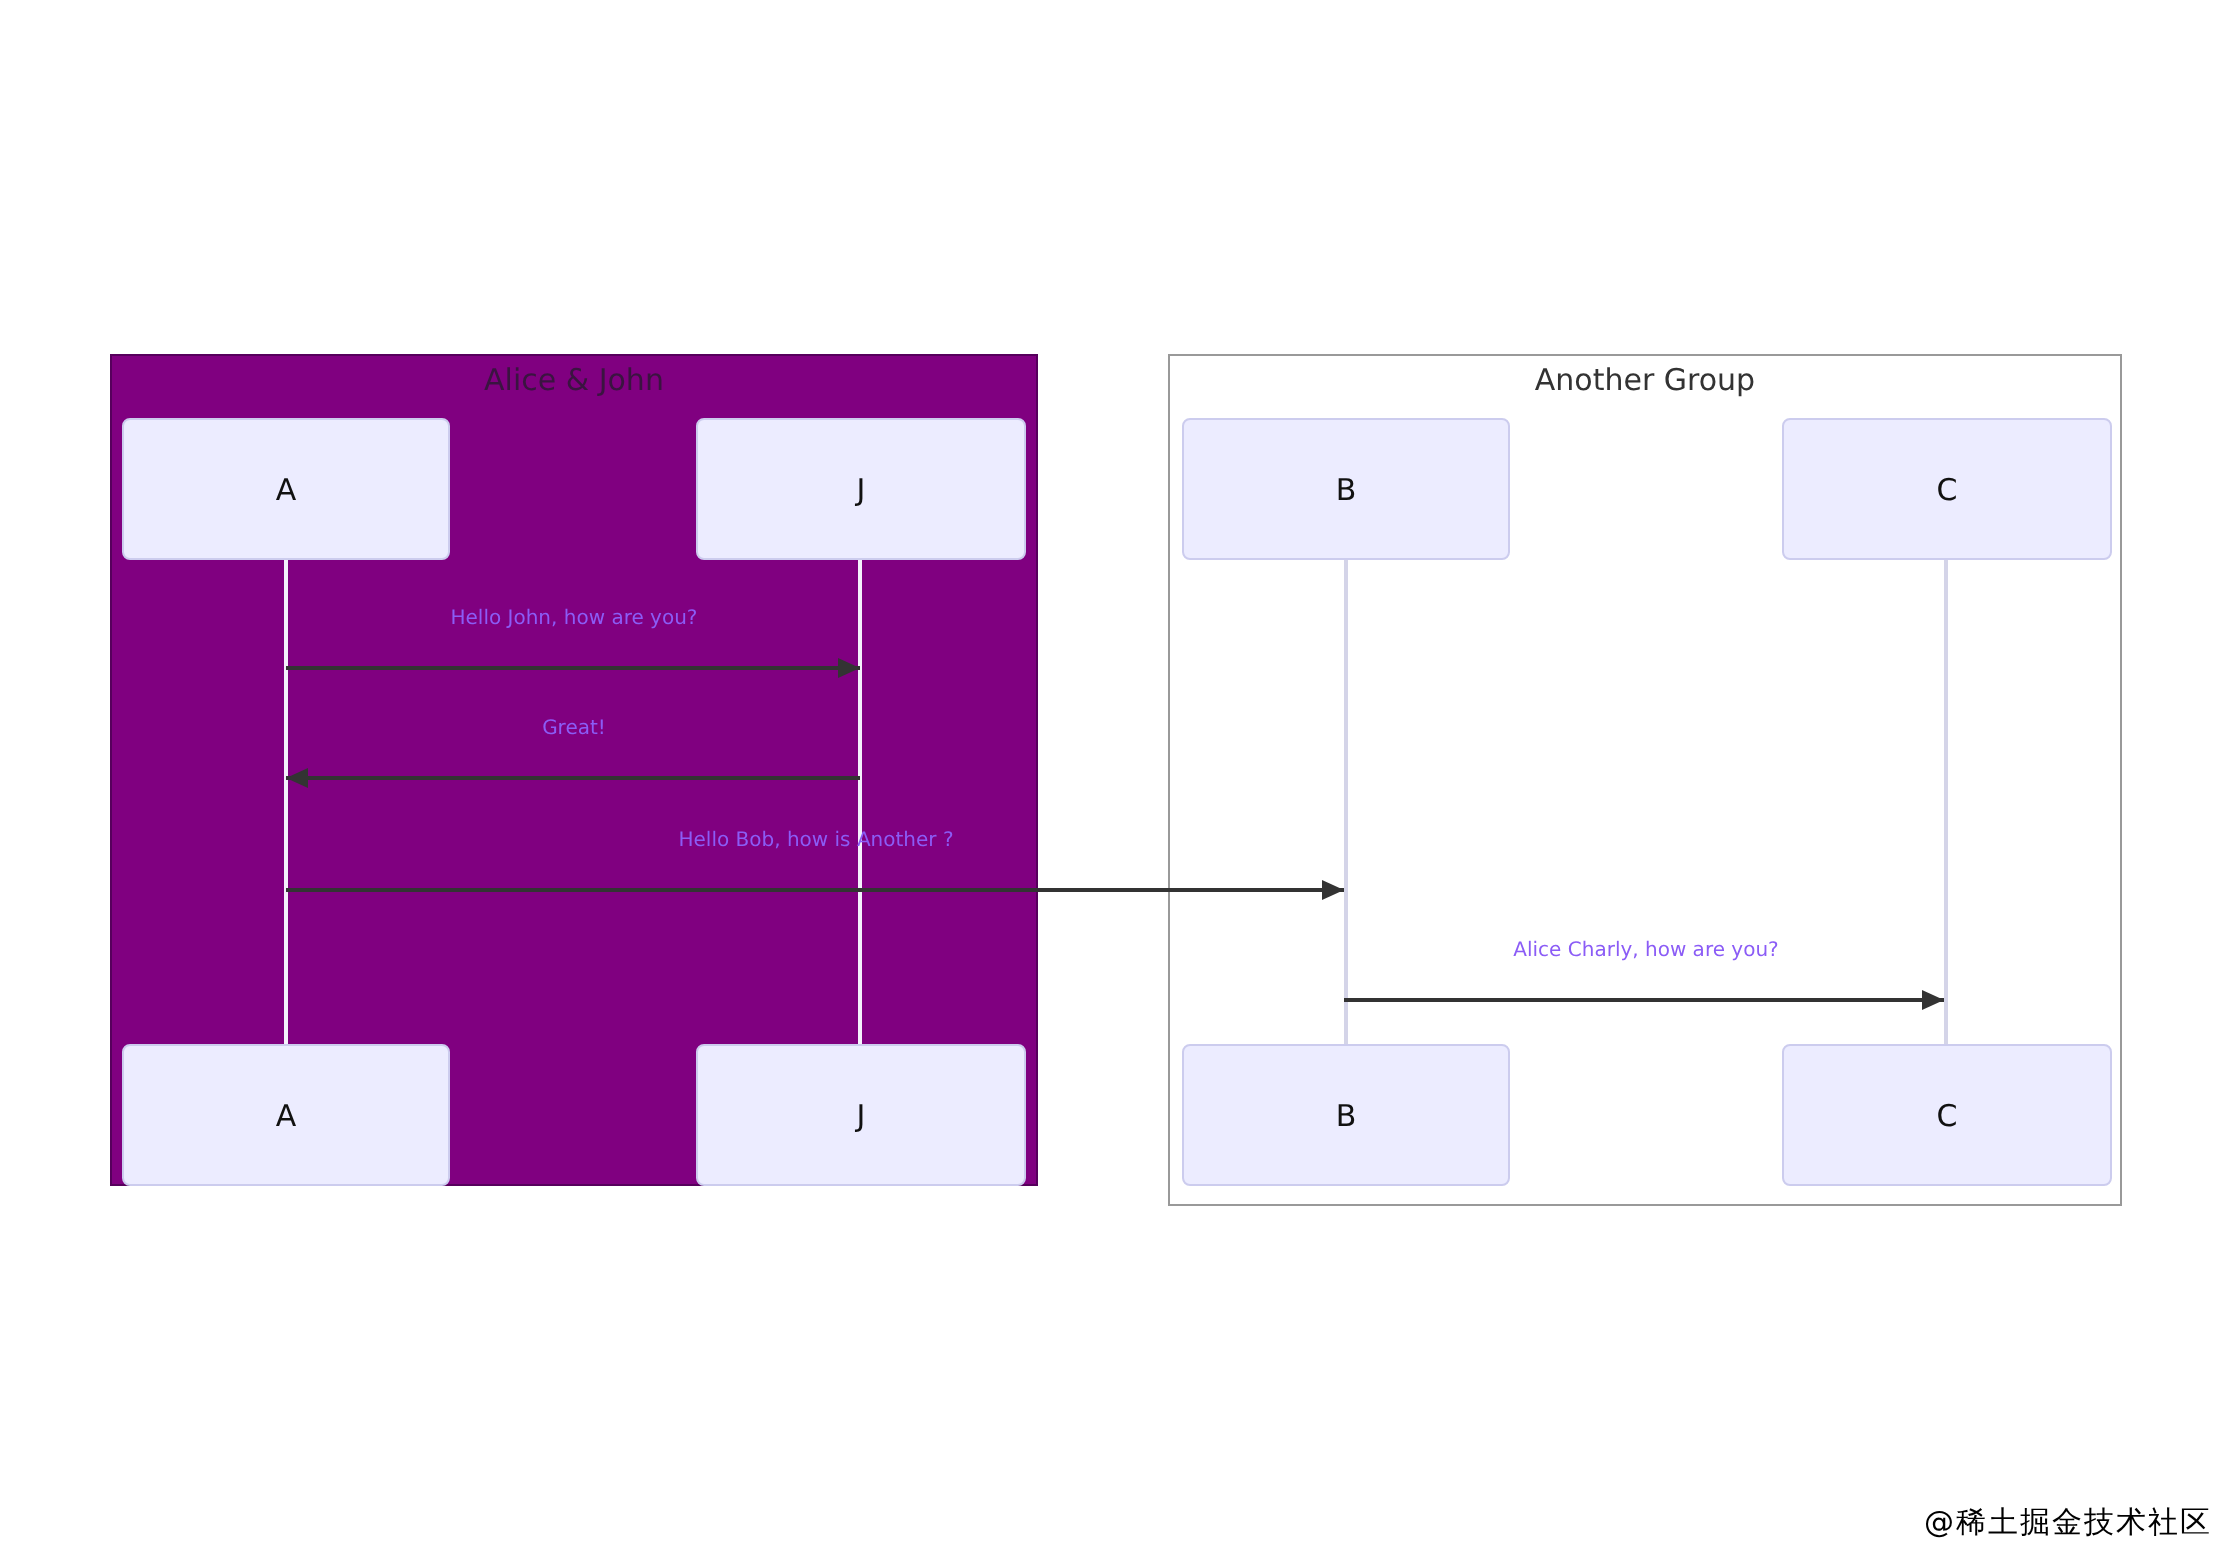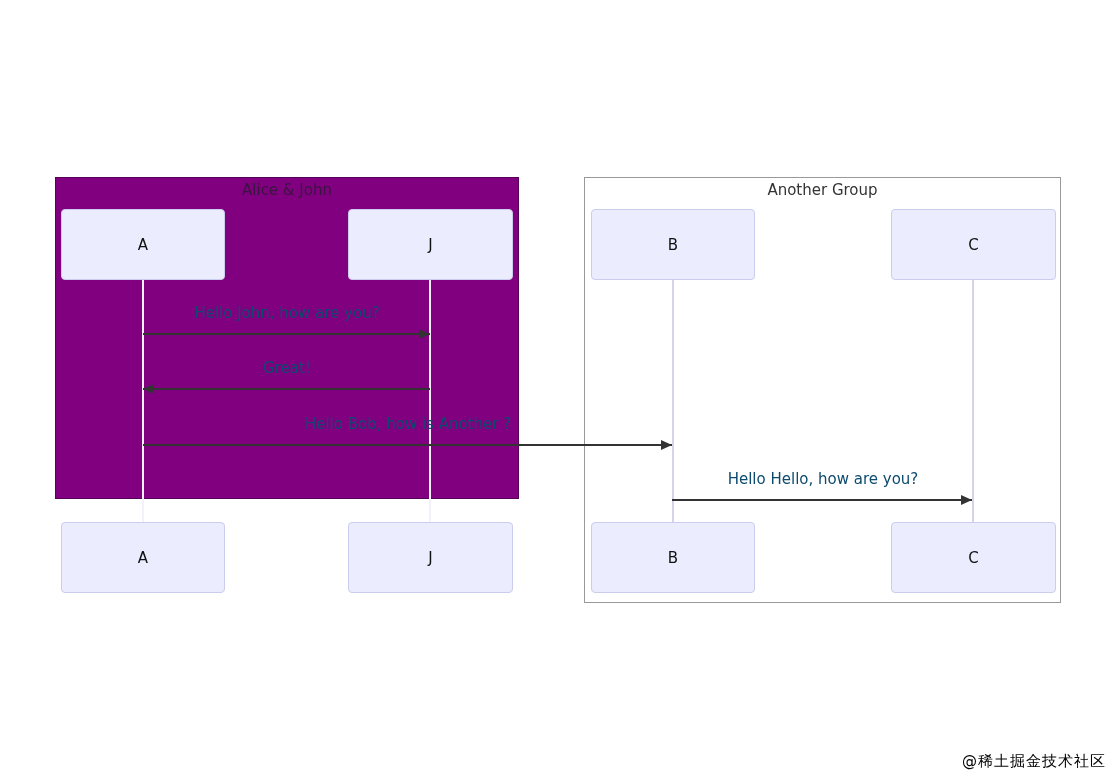--- a/index.html
+++ b/index.html
@@ -2,21 +2,21 @@
 <html><head>
 <meta charset="utf-8">
 <style>
   html,body{margin:0;padding:0;background:#ffffff;}
   #canvas{
     position:relative;width:1116px;height:783px;background:#ffffff;overflow:hidden;
     font-family:"DejaVu Sans","Liberation Sans",sans-serif;
   }
   
   .group{position:absolute;box-sizing:border-box;}
-  .group-left{left:55px;top:177px;width:464px;height:322px;background:#800080;border:1px solid #56005c;}
+  .group-left{left:55px;top:177px;width:464px;height:416px;background:#800080;border:1px solid #56005c;}
   .group-right{left:584px;top:177px;width:477px;height:426px;background:#ffffff;border:1px solid #999999;padding-left:46px;}
   .group-title{position:absolute;left:0;top:3px;width:100%;text-align:center;
     font-size:15px;color:#333333;font-weight:400;}
   .group-left .group-title{color:#3a1440;}
   
   .actor{position:absolute;box-sizing:border-box;background:#ECECFF;border:1px solid #ccccee;
     border-radius:4px;display:flex;align-items:center;justify-content:center;
     font-size:15px;color:#111111;}
   .a-top{left:61px;top:209px;width:164px;height:71px;}
   .j-top{left:348px;top:209px;width:165px;height:71px;}
@@ -25,21 +25,21 @@
   .a-bot{left:61px;top:522px;width:164px;height:71px;}
   .j-bot{left:348px;top:522px;width:165px;height:71px;}
   .b-bot{left:591px;top:522px;width:164px;height:71px;}
   .c-bot{left:891px;top:522px;width:165px;height:71px;}
   
   .lifeline{position:absolute;width:2px;top:280px;height:242px;}
   .lifeline-light{background:#f4f1fc;}
   .lifeline-lav{background:#d4d4e8;}
   .ll-a{left:142px;} .ll-j{left:429px;} .ll-b{left:672px;} .ll-c{left:972px;}
   
-  .msg-label{position:absolute;width:300px;text-align:center;font-size:15px;color:#0c4a6e;}
+  .msg-label{position:absolute;width:300px;text-align:center;font-size:10px;color:#8b5cf6;}
   .msg-line{position:absolute;height:2px;background:#333333;}
   .head{position:absolute;width:0;height:0;border-top:5px solid transparent;border-bottom:5px solid transparent;}
   .head-right{border-left:11px solid #333333;}
   .head-left{border-right:11px solid #333333;}
   
   .watermark{position:absolute;right:10px;top:752px;font-size:15px;color:#000000;
     letter-spacing:1px;}
 </style>
 </head>
 <body>
@@ -90,19 +90,19 @@
   <div class="head head-right" style="left:419px;top:329px;"></div>
 
   <div class="msg-label" style="left:137px;top:359px;">Great!</div>
   <div class="msg-line" style="left:143px;top:388px;width:287px;"></div>
   <div class="head head-left" style="left:143px;top:384px;"></div>
 
   <div class="msg-label" style="left:258px;top:415px;">Hello Bob, how is Another ?</div>
   <div class="msg-line" style="left:143px;top:444px;width:529px;"></div>
   <div class="head head-right" style="left:661px;top:440px;"></div>
 
-  <div class="msg-label" style="left:673px;top:470px;">Hello Hello, how are you?</div>
+  <div class="msg-label" style="left:673px;top:470px;">Alice Charly, how are you?</div>
   <div class="msg-line" style="left:672px;top:499px;width:300px;"></div>
   <div class="head head-right" style="left:961px;top:495px;"></div>
 
   <div class="watermark">@稀土掘金技术社区</div>
 
 </div>
 
 </body></html>

